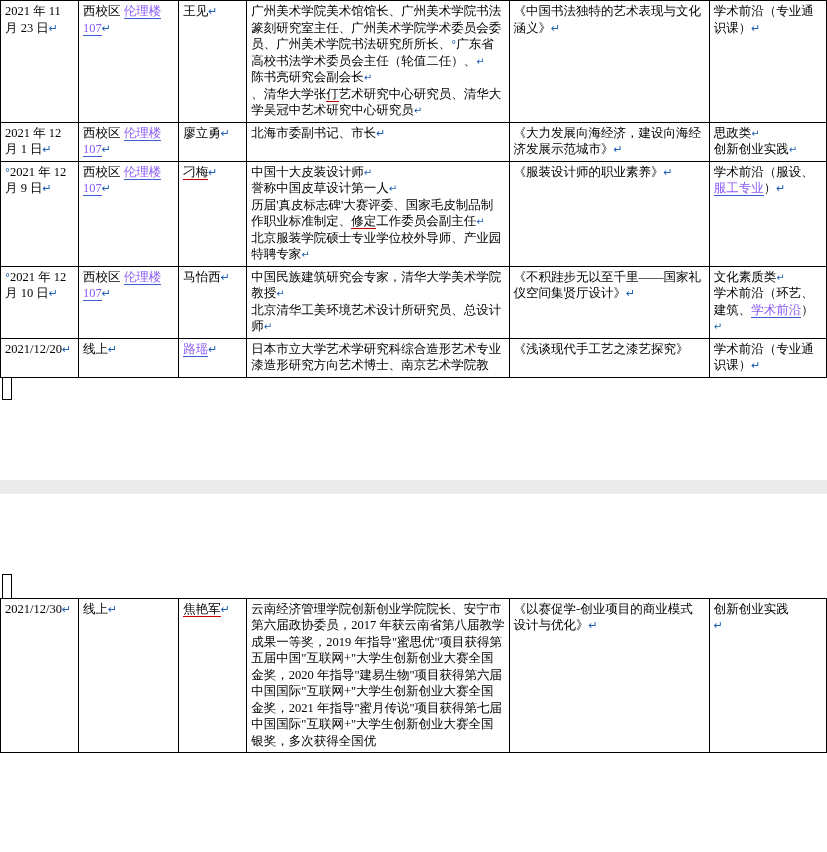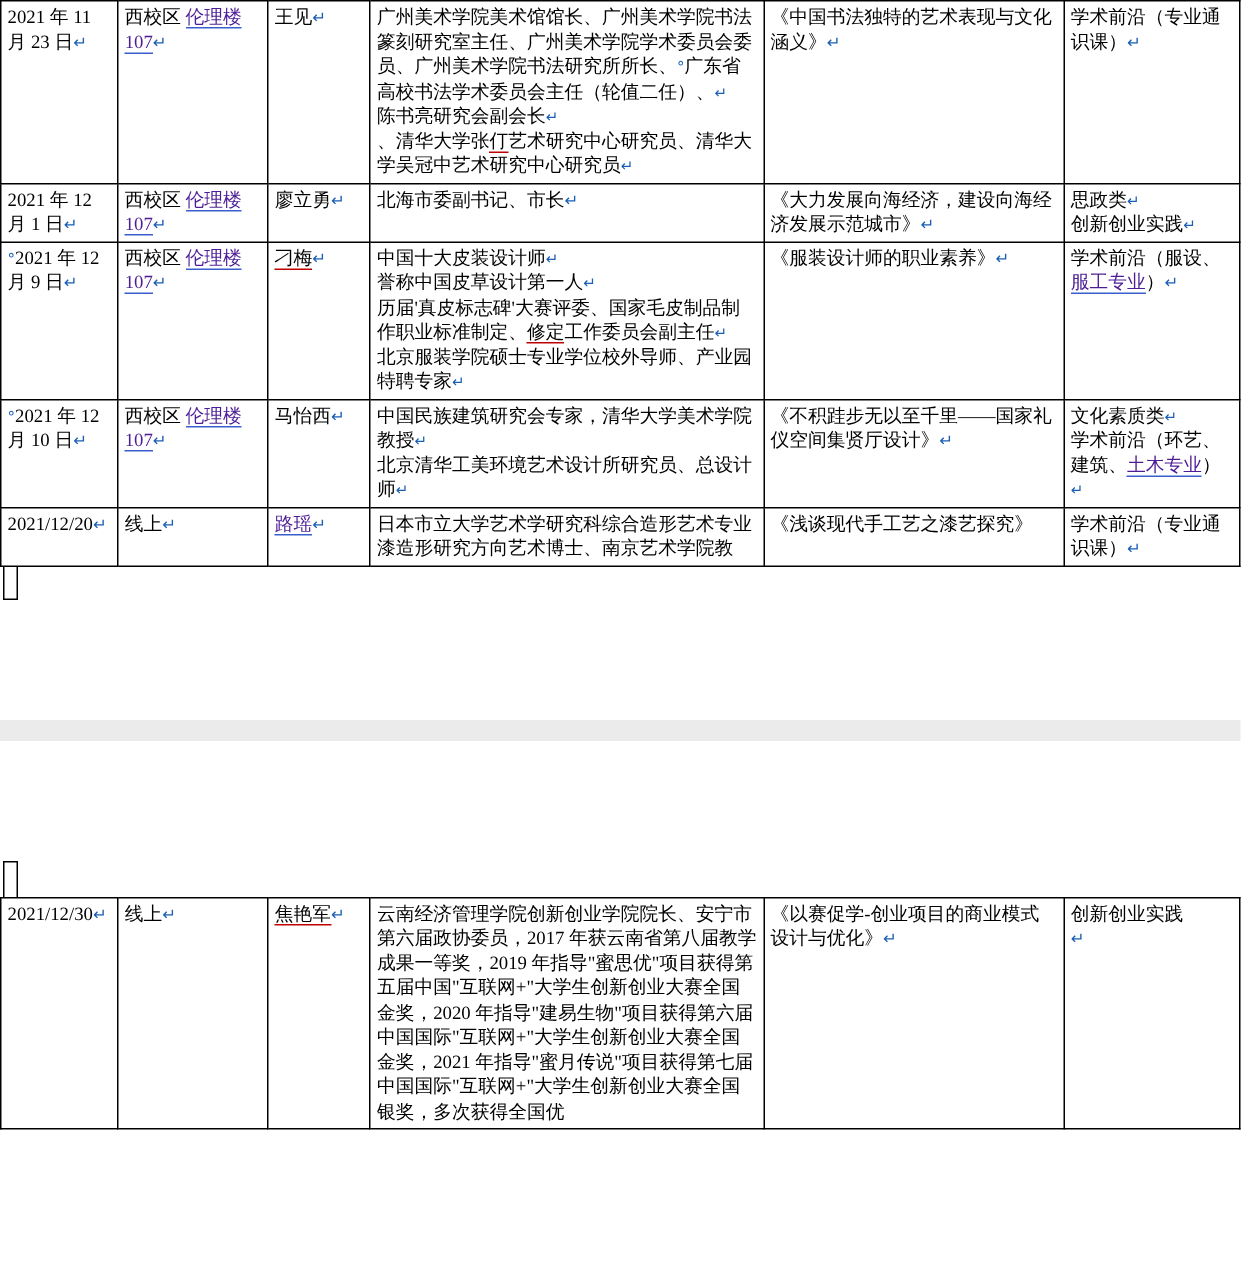--- a/index.html
+++ b/index.html
@@ -37,21 +37,21 @@
   .c2 { width: 68px; }
   .c3 { width: 262px; }
   .c4 { width: 200px; margin-top: 28px; }
   .c5 { width: 117px; }
 
   .date-cell { text-align: left; }
   .center { text-align: left; }
   .topic { text-align: left; }
 
   .u-blue {
-    color: #4c1d95;
+    color: #8b5cf6;
     border-bottom: 1px solid #3a5fcd;
   }
   .u-red {
     color: #000000;
     border-bottom: 1px solid #c00000;
   }
 
   
   .pm {
     color: #1a5fb4;
@@ -159,21 +159,21 @@
         <td class="c0 date-cell"><span class="pm-sm">°</span><span>2021 年 12 月 10 日</span><span class="pm">↵</span></td>
         <td class="c1">西校区 <span class="u-blue">伦理楼</span><br><span class="u-blue">107</span><span class="pm">↵</span></td>
         <td class="c2 center"><span>马怡西</span><span class="pm">↵</span></td>
         <td class="c3">
           <span class="line"><span>中国民族建筑研究会专家，清华大学美术学院教授</span><span class="pm-sm">↵</span></span>
           <span class="line"><span>北京清华工美环境艺术设计所研究员、总设计师</span><span class="pm-sm">↵</span></span>
         </td>
         <td class="c4 topic"><span>《不积跬步无以至千里——国家礼仪空间集贤厅设计》</span><span class="pm">↵</span></td>
         <td class="c5">
           <span class="line"><span>文化素质类</span><span class="pm-sm">↵</span></span>
-          <span class="line">学术前沿（环艺、建筑、<span class="u-blue">土木专业</span>）<span class="pm-sm">↵</span></span>
+          <span class="line">学术前沿（环艺、建筑、<span class="u-blue">学术前沿</span>）<span class="pm-sm">↵</span></span>
         </td>
       </tr>
 
       <tr>
         <td class="c0 date-cell"><span>2021/12/20</span><span class="pm">↵</span></td>
         <td class="c1"><span>线上</span><span class="pm">↵</span></td>
         <td class="c2 center"><span class="u-blue">路瑶</span><span class="pm">↵</span></td>
         <td class="c3"><span>日本市立大学艺术学研究科综合造形艺术专业漆造形研究方向艺术博士、南京艺术学院教</span></td>
         <td class="c4 topic"><span>《浅谈现代手工艺之漆艺探究》</span></td>
         <td class="c5">学术前沿（专业通识课）<span class="pm">↵</span></td>

